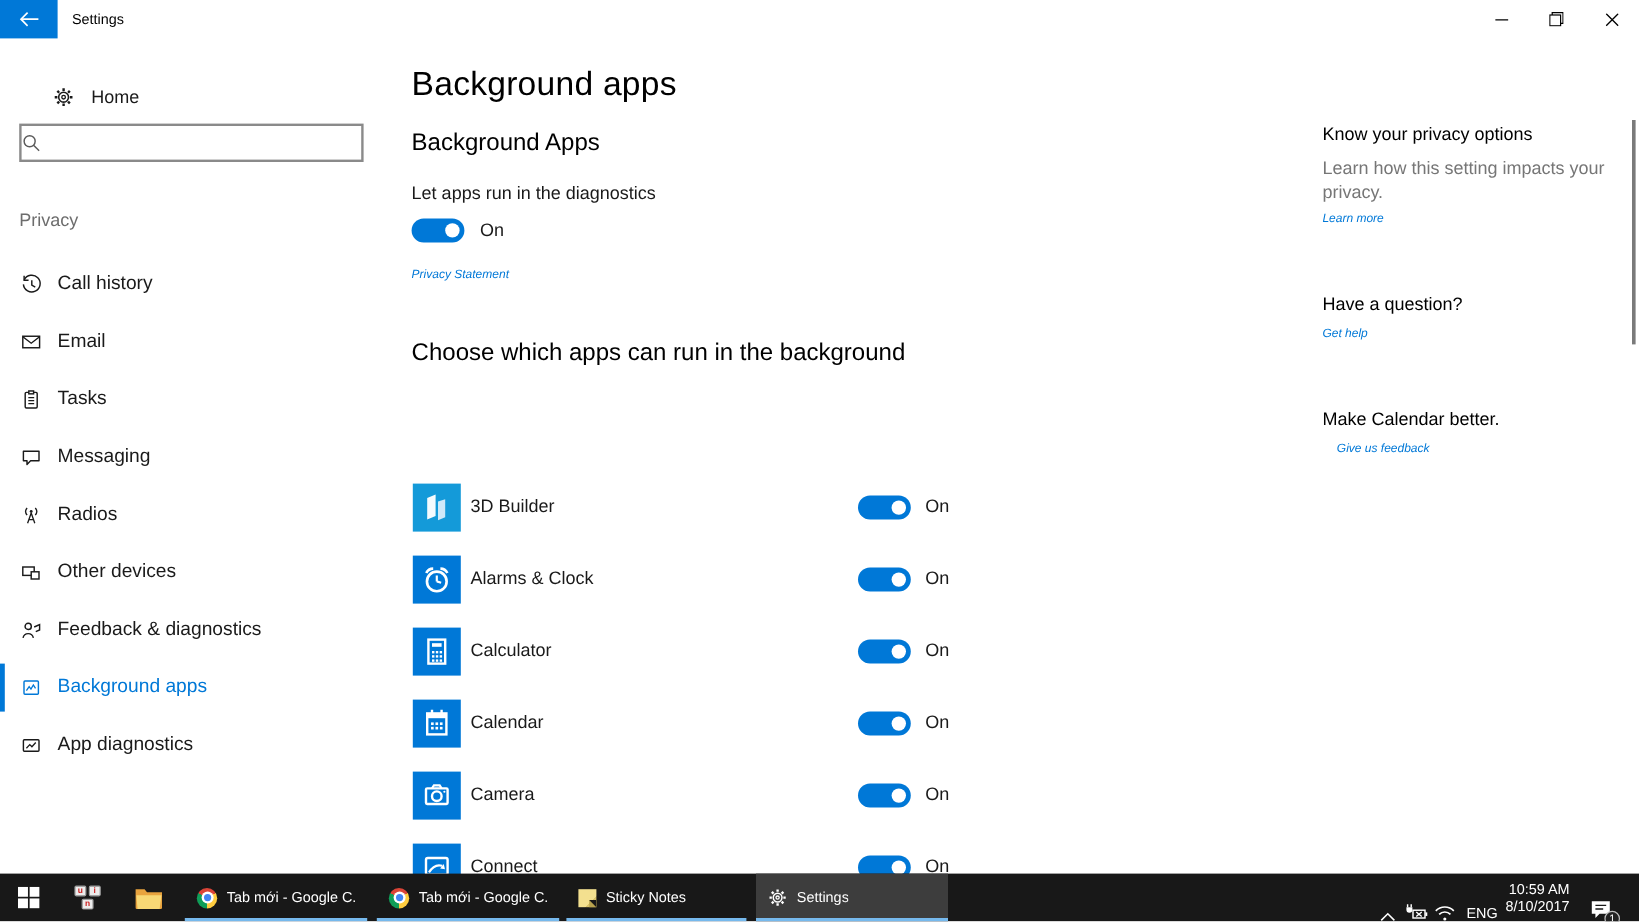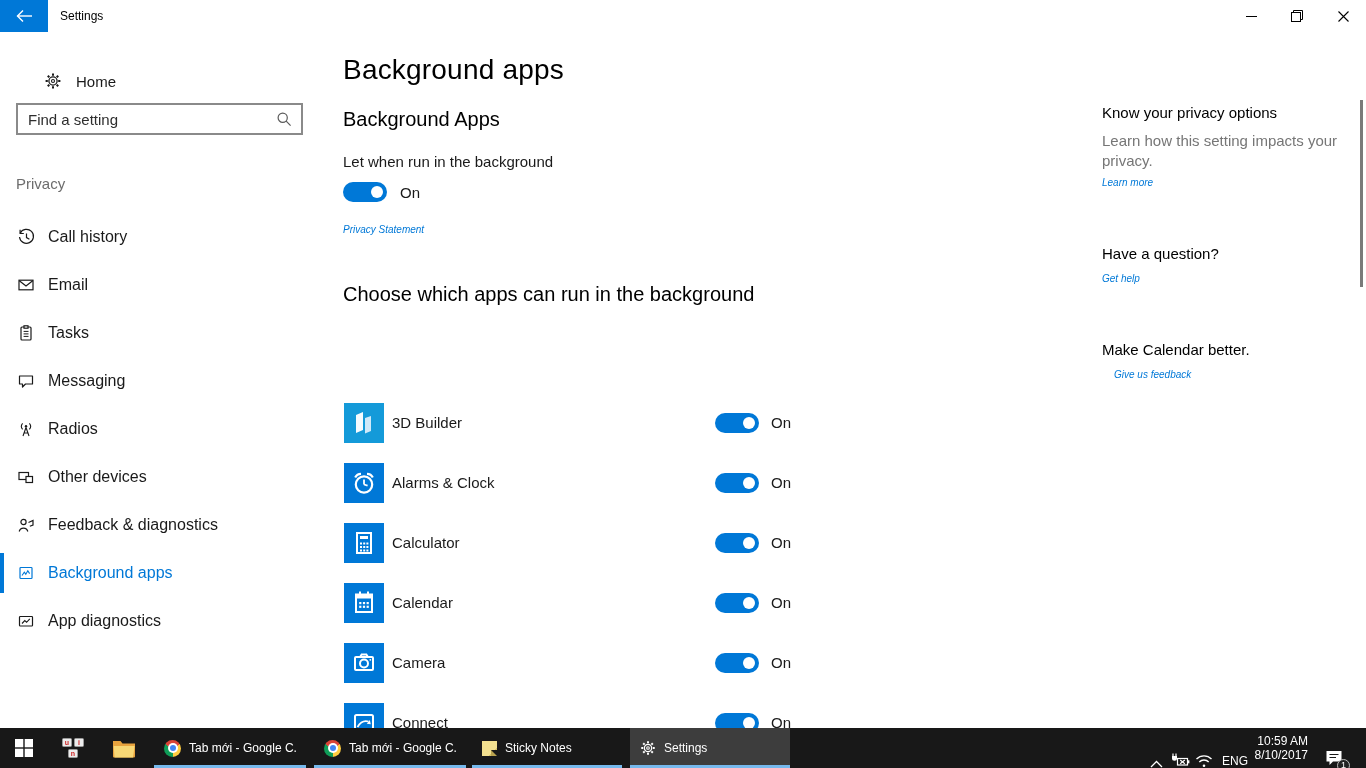--- a/index.html
+++ b/index.html
@@ -157,21 +157,20 @@
               <path d="M12.7 12.7 L14.2 14.2"></path>
               <path d="M3.8 14.2 L5.3 12.7"></path>
               <path d="M12.7 5.3 L14.2 3.8"></path>
             </g>
           </svg>
       </span>
       <span>Home</span>
     </div>
 
     <div class="searchbox">
-      <input type="text" placeholder="Find a setting" style="">
       <span class="mag">
         <svg width="16" height="16" viewBox="0 0 16 16" fill="none" stroke="#5a5a5a" stroke-width="1.2">
             <circle cx="6.7" cy="6.7" r="4.6"></circle>
             <path d="M10.2 10.2 L14.6 14.6"></path>
           </svg>
       </span>
     </div>
 
     <div class="section-label">Privacy</div>
 
@@ -259,21 +258,21 @@
             </svg>
         </span>
         <span>App diagnostics</span>
       </div>
     </nav>
   </aside>
 
   <main class="main">
     <h1 class="page-title">Background apps</h1>
     <h2 class="h2a">Background Apps</h2>
-    <div class="toggle-label">Let when run in the background</div>
+    <div class="toggle-label">Let apps run in the diagnostics</div>
     <div class="master-toggle-row">
       <span class="toggle">
           <span class="knob"></span>
         </span>
       <span class="toggle-state">On</span>
     </div>
     <a class="link privacy-link">Privacy Statement</a>
     <h2 class="h2b">Choose which apps can run in the background</h2>
 
     <div class="apps">

